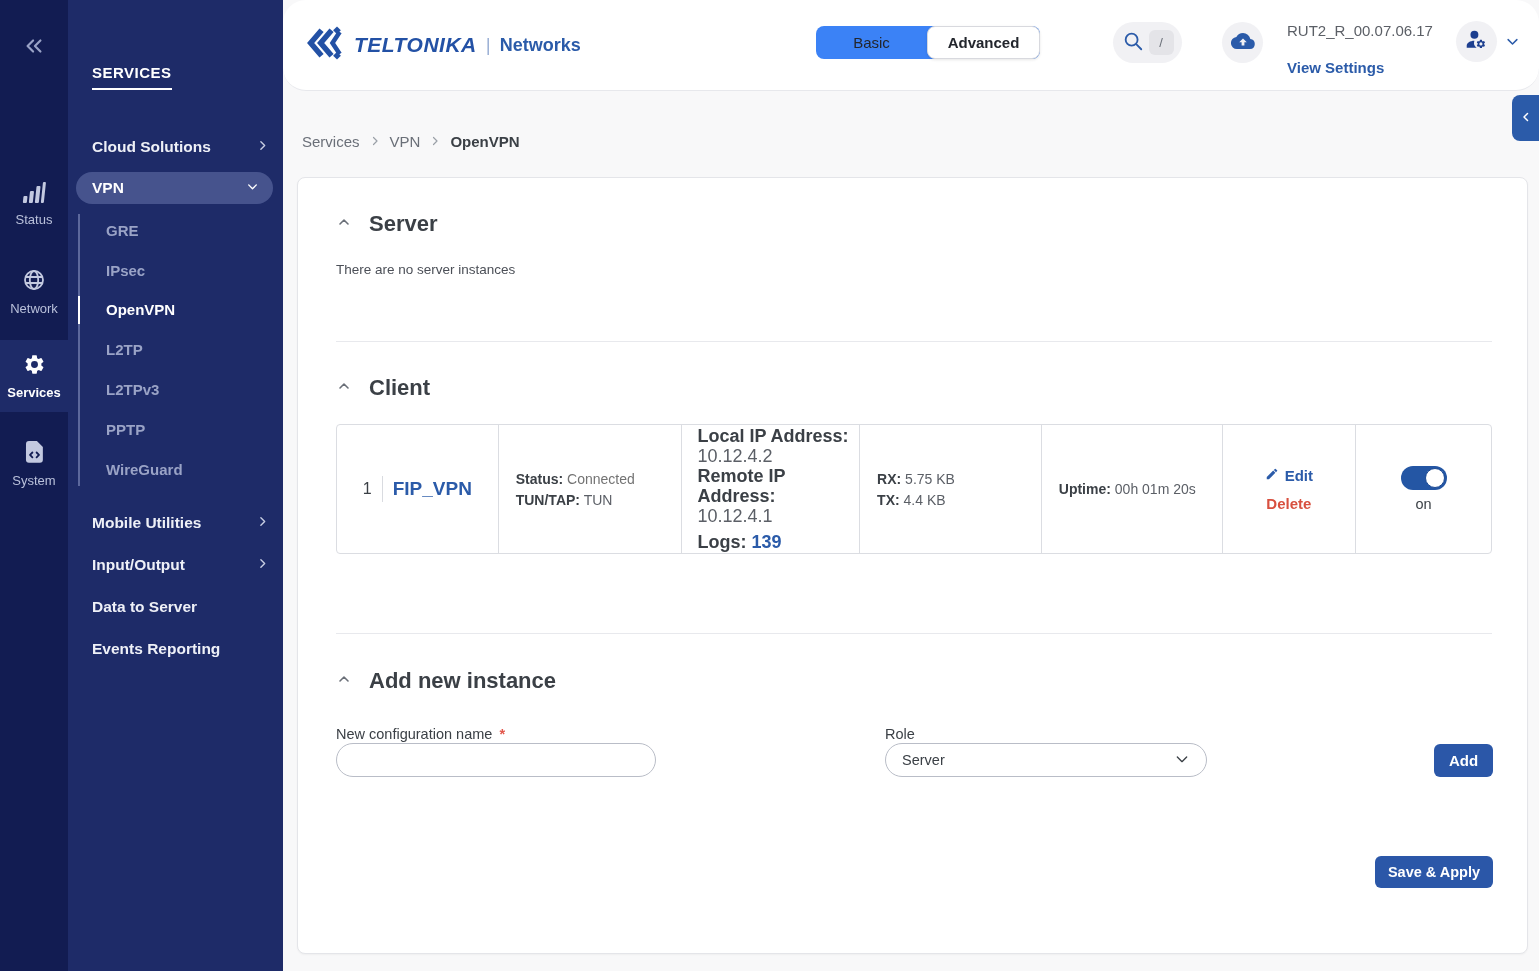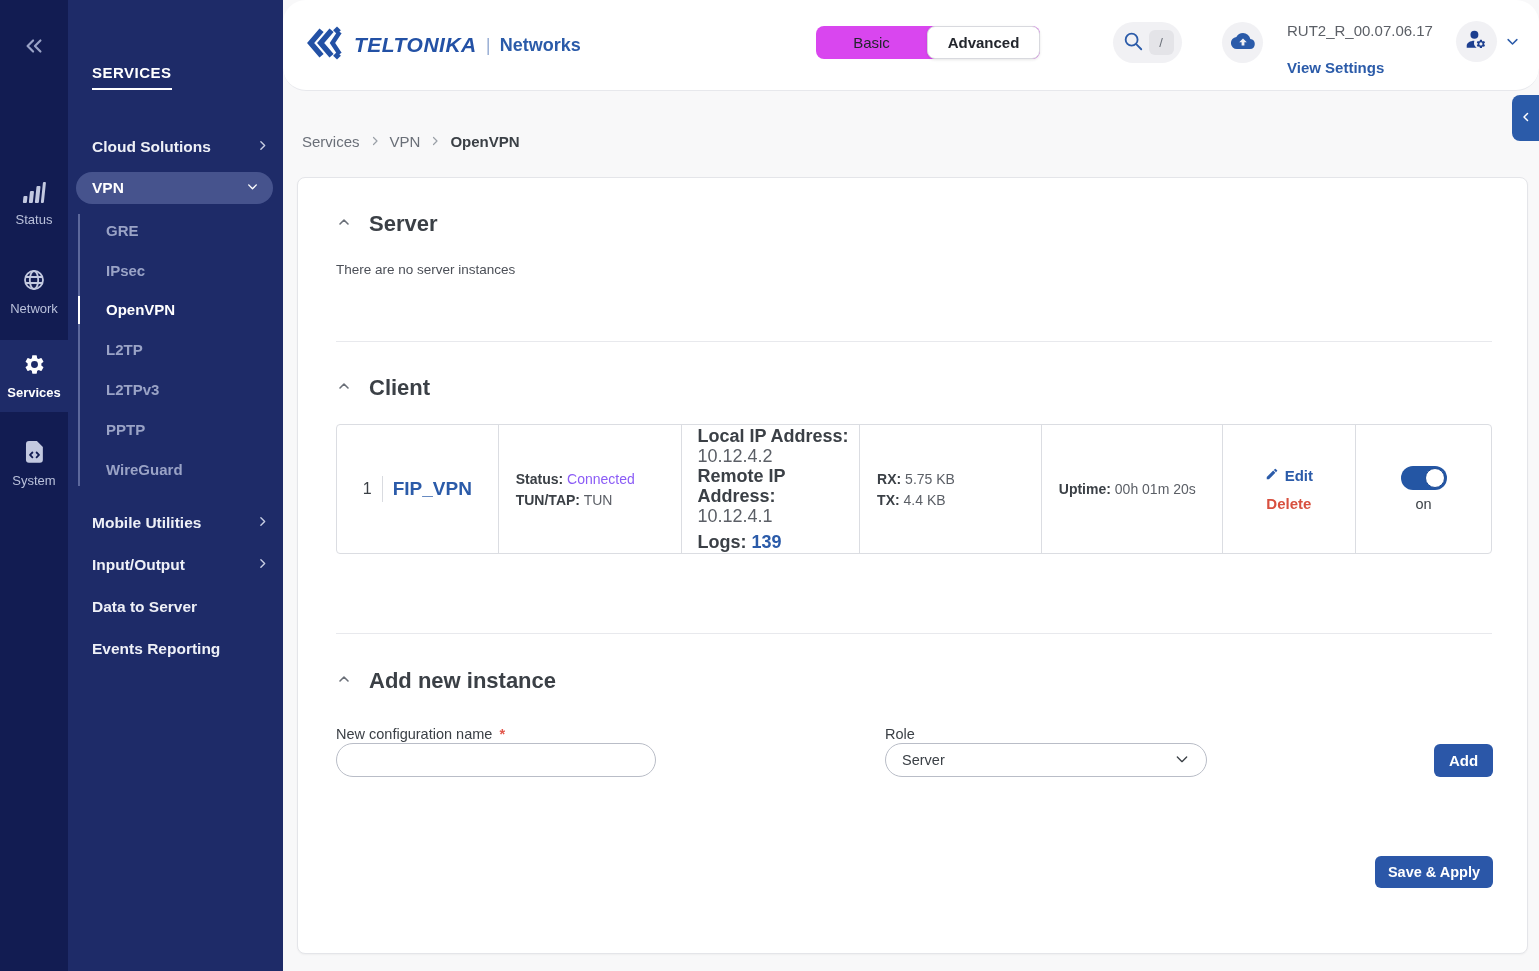--- a/index.html
+++ b/index.html
@@ -24,21 +24,21 @@
   .sub-item.active { color:#fff; font-weight:700; }
   .active-bar { position:absolute; left:-2px; width:2px; height:28px; background:#fff; }
 
   
   .header { position:absolute; left:283px; top:0; width:1256px; height:91px; background:#fff; border-bottom:1px solid #e7e8ec; z-index:3;border-radius:23px; }
   .logo { position:absolute; left:24px; top:26px; display:flex; align-items:center; gap:7px; cursor:pointer; }
   .logo-word { font-size:21px; font-weight:700; font-style:italic; color:#2351a5; letter-spacing:.5px; }
   .logo-div { font-size:19px; color:#9db1d6; font-weight:400; margin:0 2px; }
   .logo-suffix { font-size:18px; font-weight:700; color:#2b5ba9; }
 
-  .seg-group { position:absolute; left:533px; top:26px; width:224px; height:33px; background:#d946ef; border-radius:8px; display:flex; }
+  .seg-group { position:absolute; left:533px; top:26px; width:224px; height:33px; background:#3b82f6; border-radius:8px; display:flex; }
   .seg { flex:1; display:flex; align-items:center; justify-content:center; font-size:15px; color:#23262d; cursor:pointer; border-radius:8px; }
   .seg.active { background:#fff; border:1px solid #d8d9de; box-shadow:0 1px 3px rgba(0,0,0,.10); font-weight:600; }
 
   .search-pill { position:absolute; left:830px; top:22px; width:69px; height:41px; background:#f1f1f4; border-radius:21px; display:flex; align-items:center; justify-content:center; gap:5px; cursor:pointer; }
   .slash-badge { width:25px; height:25px; background:#e4e4e8; border-radius:6px; display:flex; align-items:center; justify-content:center; font-size:13px; color:#6a6f78; }
 
   .circle-btn { position:absolute; width:41px; height:41px; border-radius:50%; background:#f1f1f4; display:flex; align-items:center; justify-content:center; cursor:pointer; }
   .cloud-btn { left:939px; top:22px; }
   .user-btn { left:1173px; top:21px; }
   .user-caret { position:absolute; left:1222px; top:34px; cursor:pointer; }
@@ -69,21 +69,21 @@
   .name-sep { width:1px; height:26px; background:#d9dbe0; }
   .inst-name { font-size:19px; font-weight:700; color:#2b5ba9; cursor:pointer; }
   .c-status { width:184px; padding-left:17px; gap:5px; font-size:14px; }
   .c-ip { width:178px; padding-left:15px; font-size:18px; line-height:20px;justify-content:center; }
   .c-rxtx { width:182px; padding-left:17px; gap:5px; font-size:14px; }
   .c-uptime { width:181px; padding-left:17px; font-size:14px; }
   .c-actions { width:134px; flex-direction:column; align-items:center; justify-content:center; gap:11px; }
   .c-toggle { width:135px; align-items:center; }
   .lbl { font-weight:700; color:#3b4046; }
   .val { color:#5b5f66; }
-  .green { color:#8b5cf6; }
+  .green { color:#737373; }
   .link { color:#2b5ba9; font-weight:600; cursor:pointer; }
   .edit-link { display:flex; align-items:center; gap:6px; color:#2b5ba9; font-weight:700; font-size:15px; cursor:pointer; }
   .delete-link { color:#d8503f; font-weight:700; font-size:15px; cursor:pointer; }
   .toggle { width:46px; height:24px; border-radius:12px; background:#2456a4; position:relative; cursor:pointer; }
   .toggle .knob { position:absolute; right:2px; top:2px; width:20px; height:20px; border-radius:50%; background:#fff; border:1px solid #1d4a93; }
   .toggle-label { margin-top:6px; font-size:14.5px; color:#3b4046; }
 
   
   .form-label { position:absolute; font-size:14.5px; color:#3b4046; }
   .req { color:#e2574c; margin-left:7px; font-weight:700; }

